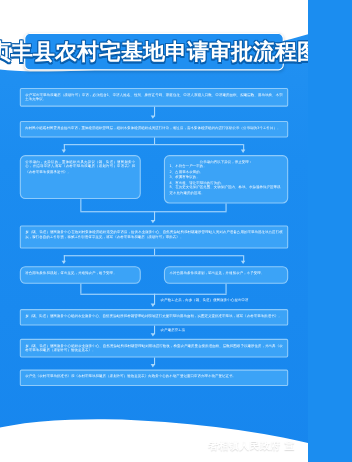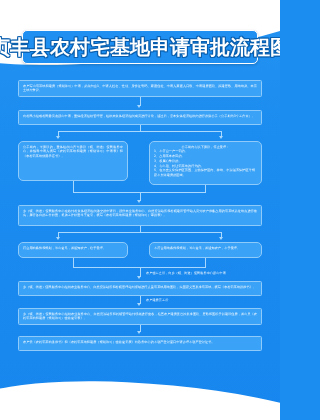--- a/index.html
+++ b/index.html
@@ -172,14 +172,15 @@
     <div class="vline" style="left:139.5px;top:251px;height:7px;"></div>
     <div class="arrow" style="left:137px;top:257px;"></div>
 
     <div class="box sq" style="left:18px;top:262px;width:244px;height:15px;">农户凭《农村宅基地批准书》和《农村宅基地和建房（规划许可）验收意见表》向政务中心的不动产登记窗口申请办理不动产登记证书。</div>
 
   </div>
 
   <div class="swoosh-bottom2"></div>
   <div class="swoosh-bottom"></div>
 
+  <div class="footer">者相镇人民政府  宣</div>
 
 </div>
 
 </body></html>

